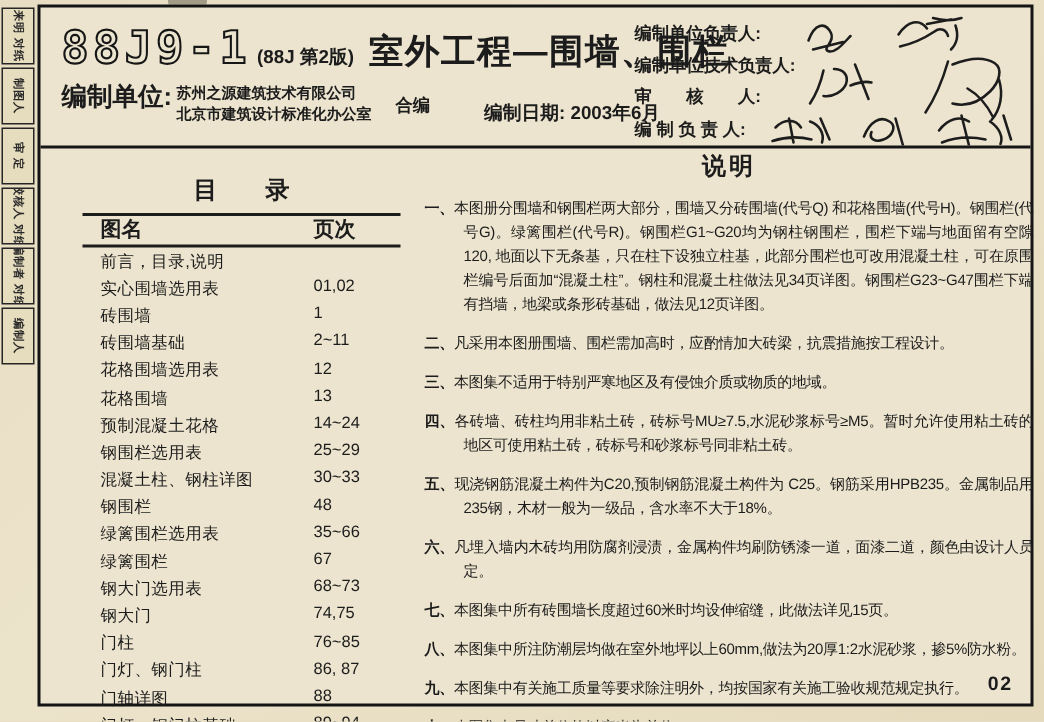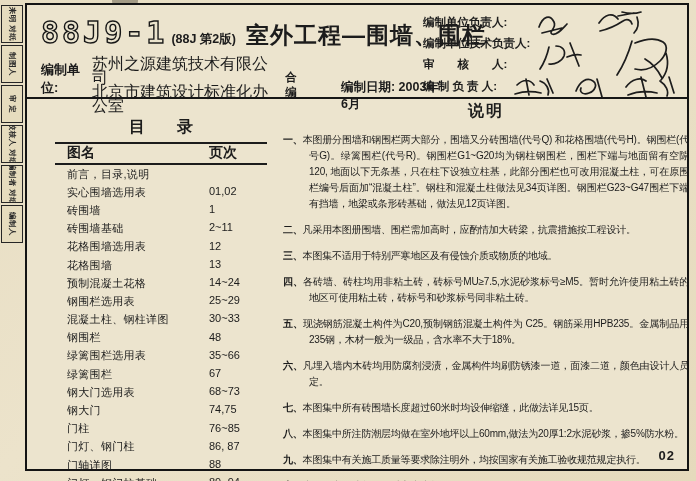--- a/index.html
+++ b/index.html
@@ -47,22 +47,22 @@
     font-size:30px; font-weight:bold; letter-spacing:3px;
     color:rgba(236,228,206,0.15);
     -webkit-text-stroke:1.4px #161616;
   }
   @supports not (-webkit-text-stroke: 1px black) {
     .atlas-code { color:#161616; }
   }
   .edition { font-size:12.5px; font-weight:bold; margin-left:4px; }
   .main-title { font-size:23px; font-weight:bold; margin-left:10px; letter-spacing:1px; }
   .unit-row { display:flex; margin-top:6px; align-items:center; }
-  .unit-label { font-size:13px; font-weight:bold; margin-top:-12px; }
-  .unit-lines { font-size:16px; font-weight:normal; line-height:14px; margin-left:3px; }
+  .unit-label { font-size:17px; font-weight:bold; margin-top:-12px; }
+  .unit-lines { font-size:10px; font-weight:bold; line-height:14px; margin-left:3px; }
   .co-edit { font-size:11.5px; font-weight:bold; margin-left:16px; align-self:center; }
   .date-label { font-size:12.5px; font-weight:bold; margin-left:36px; align-self:flex-end; }
   .hdr-right { position:absolute; right:4px; top:4px; width:260px; height:88px; }
   .sig-label { position:absolute; left:0; font-size:11.5px; font-weight:bold; white-space:nowrap; }
   .sig-label.r1 { top:6px; }
   .sig-label.r2 { top:27px; }
   .sig-label.r3 { top:48px; }
   .sig-label.r4 { top:70px;text-align:center; }
   .sig-overlay { position:absolute; inset:0; }
   .sig-overlay path { fill:none; stroke:#1d1d1d; stroke-width:1.7; stroke-linecap:round; }

